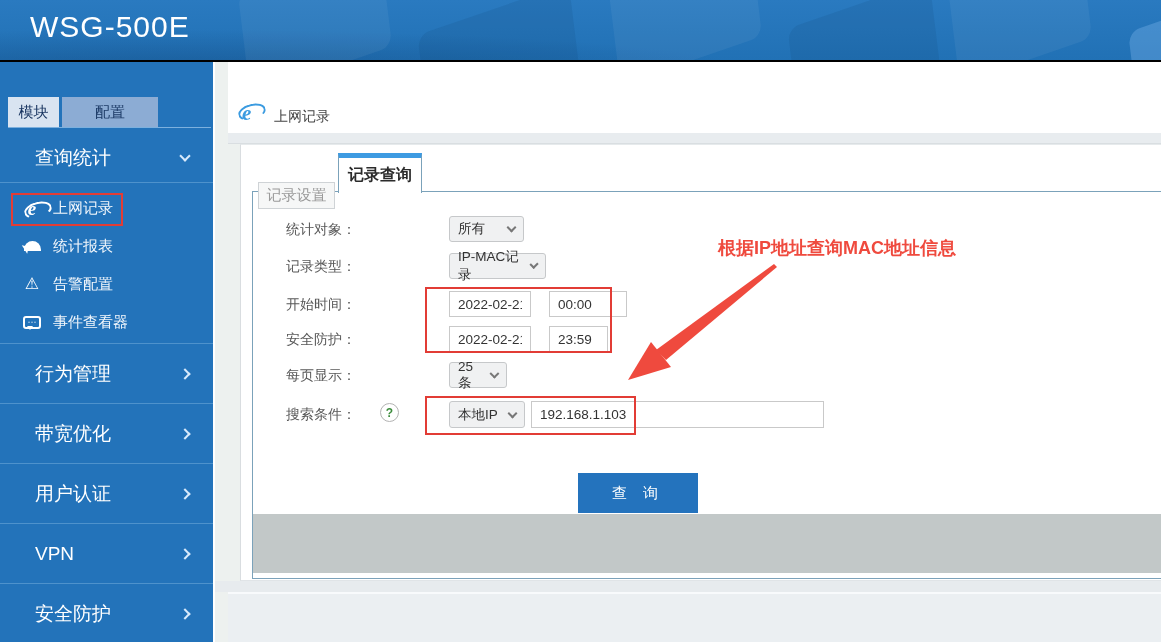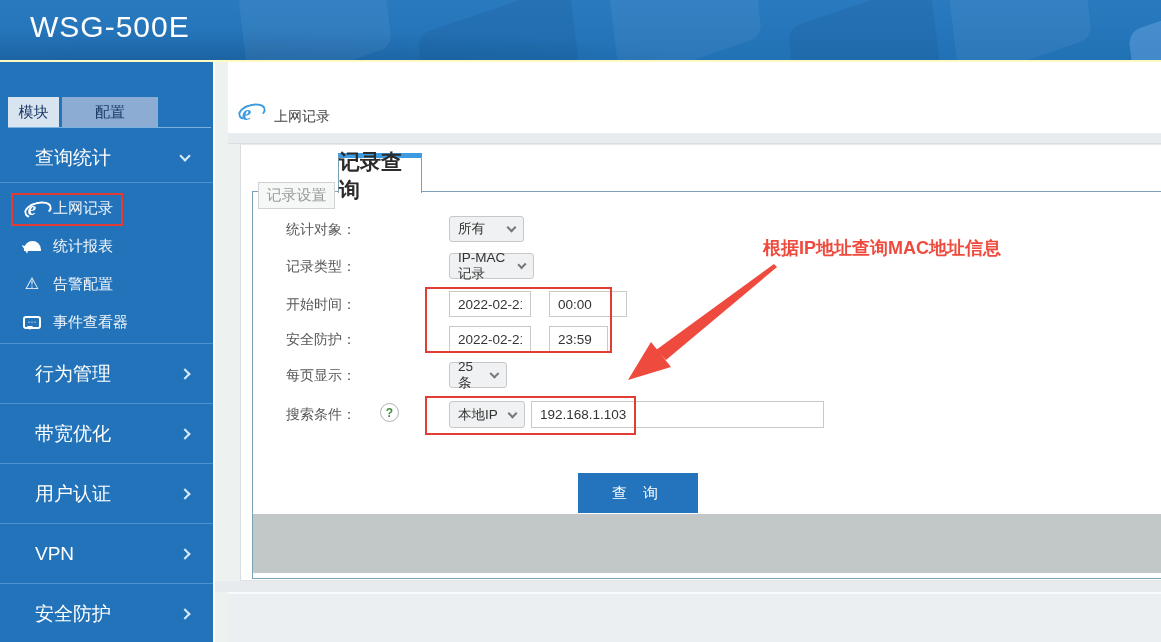--- a/index.html
+++ b/index.html
@@ -1,17 +1,17 @@
 <!DOCTYPE html>
 <html><head>
 <meta charset="utf-8">
 <style>
   * { margin:0; padding:0; box-sizing:border-box; }
   html,body { font-family:"Liberation Sans",sans-serif; }
-  .screen { position:relative; width:1161px; height:642px; background:#fef9c3; overflow:hidden;text-decoration:underline; }
+  .screen { position:relative; width:1161px; height:642px; background:#000000; overflow:hidden;text-decoration:underline; }
 
   
   .hdr { position:absolute; left:0; top:0; width:1161px; height:60px;
     background:
       radial-gradient(ellipse at 14% 120%, rgba(8,40,84,.28), transparent 42%),
       linear-gradient(#2a7ac0, #2171b5);
     overflow:hidden; }
   .tile { position:absolute; border-radius:12px; background:rgba(255,255,255,.055);
     transform:rotate(-19deg) skewX(-12deg); }
   .tile.dark { background:rgba(10,45,90,.10); }
@@ -77,21 +77,21 @@
   .below-gap { position:absolute; left:0; right:0; top:519px; height:11px; background:#e7ebee; }
   .bottom-panel { position:absolute; left:13px; right:0; top:530px; bottom:0;
     background:#ebeff2; border-top:2px solid #f8fafc; }
 
   
   .tab-inactive { position:absolute; left:17px; top:17px; width:77px; height:27px;
     background:#f6f7f7; border:1px solid #cfd3d6; color:#9a9a9a; font-size:15px;
     display:flex; align-items:center; justify-content:center; z-index:3; cursor:pointer;margin-top:20px; }
   .tab-active { position:absolute; left:97px; top:8px; width:84px; height:40px;
     background:#fff; border-left:1px solid #7ba2ba; border-right:1px solid #7ba2ba;
-    border-top:5px solid #3d9be2; color:#2b2b2b; font-weight:bold; font-size:21px;
+    border-top:5px solid #3d9be2; color:#2b2b2b; font-weight:bold; font-size:16px;
     display:flex; align-items:center; justify-content:center; z-index:3; cursor:pointer; }
   .form-box { position:absolute; left:11px; top:46px; right:-2px; height:388px;
     border:1px solid #7ba2ba; background:#fff; z-index:1; }
   .gray-bar { position:absolute; left:0; right:0; bottom:5px; height:59px; background:#c2c8c8; }
 
   
   .frow { position:absolute; height:27px; z-index:2; }
   .flabel { position:absolute; left:45px; width:140px; font-size:14px; color:#585858; line-height:27px; }
   .r1{top:71px}.r2{top:108px}.r3{top:146px}.r4{top:181px}.r5{top:217px}.r6{top:256px}
   .dd { position:absolute; height:26px; background:#f0f1f2; border:1px solid #c6c8ca;
@@ -107,21 +107,21 @@
   .query-btn { position:absolute; left:337px; top:328px; width:120px; height:40px;
     background:#2473bd; color:#fff; font-size:15px; letter-spacing:6px;
     display:flex; align-items:center; justify-content:center; cursor:pointer; z-index:2; }
 
   
   .red-box { position:absolute; border:2px solid #e23c35; z-index:9; pointer-events:none; }
   .rb-side   { left:11px;  top:193px; width:112px; height:33px; }
   .rb-time   { left:425px; top:287px; width:187px; height:66px; }
   .rb-search { left:425px; top:396px; width:211px; height:39px; }
   .anno-text { position:absolute; left:718px; top:236px; color:#ef4a3e; font-size:18px;
-    font-weight:bold; z-index:9; pointer-events:none;margin-left:45px; }
+    font-weight:bold; z-index:9; pointer-events:none; }
   .anno-arrow { position:absolute; left:600px; top:255px; z-index:9; pointer-events:none; }
 </style>
 </head>
 <body>
 
 <div class="screen">
 
   <div class="hdr">
     <div class="tile" style="left:240px; top:-30px; width:150px; height:100px;"></div>
     <div class="tile dark" style="left:420px; top:10px;  width:160px; height:110px;"></div>
@@ -212,21 +212,21 @@
       <div class="frow r1" style="left:0; right:0;">
         <span class="flabel">统计对象：</span>
         <div class="dd" style="left:208px; width:75px;">
           <span>所有</span>
           <i class="dchev"></i>
         </div>
       </div>
 
       <div class="frow r2" style="left:0; right:0;">
         <span class="flabel">记录类型：</span>
-        <div class="dd" style="left:208px; width:85px;">
+        <div class="dd" style="left:208px; width:97px;">
           <span>IP-MAC记录</span>
           <i class="dchev"></i>
         </div>
       </div>
 
       <div class="frow r3" style="left:0; right:0;">
         <span class="flabel">开始时间：</span>
         <input class="ti" style="left: 208px; width: 82px;" value="2022-02-21">
         <input class="ti" style="left: 308px; width: 78px;" value="00:00">
       </div>

